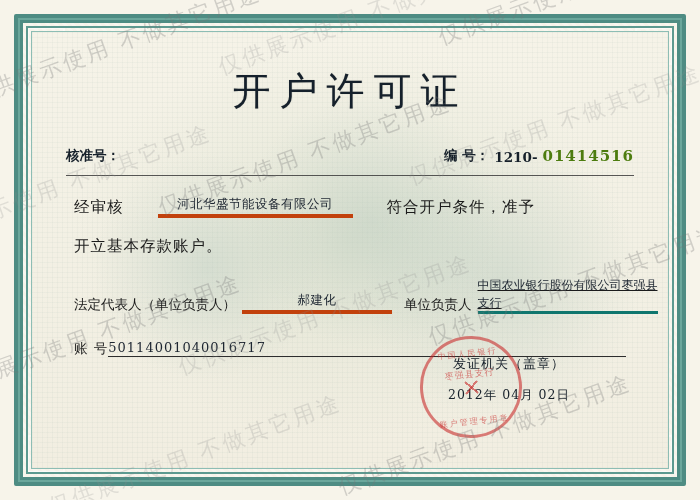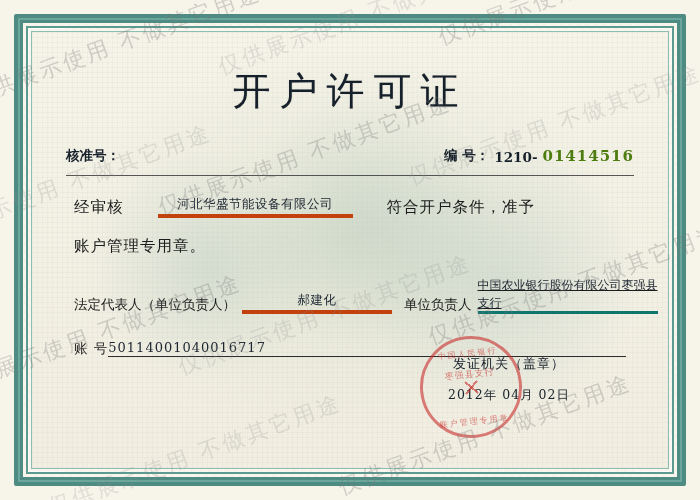--- a/index.html
+++ b/index.html
@@ -344,21 +344,21 @@
 
     <div class="line-sep"></div>
 
     <div class="body-block">
       <div class="body-line">
         <span class="tail">经审核</span>
         <span class="fill short">河北华盛节能设备有限公司</span>
         <span class="tail">符合开户条件，准予</span>
       </div>
       <div class="body-line">
-        <span class="tail">账户管理专用章。</span>
+        <span class="tail">开立基本存款账户。</span>
       </div>
     </div>
 
     <div class="row2">
       <div class="seg seg-left">
         <span class="lbl">法定代表人（单位负责人）</span>
         <span class="fill mid">郝建化</span>
       </div>
       <div class="seg seg-right">
         <span class="lbl">单位负责人</span>

